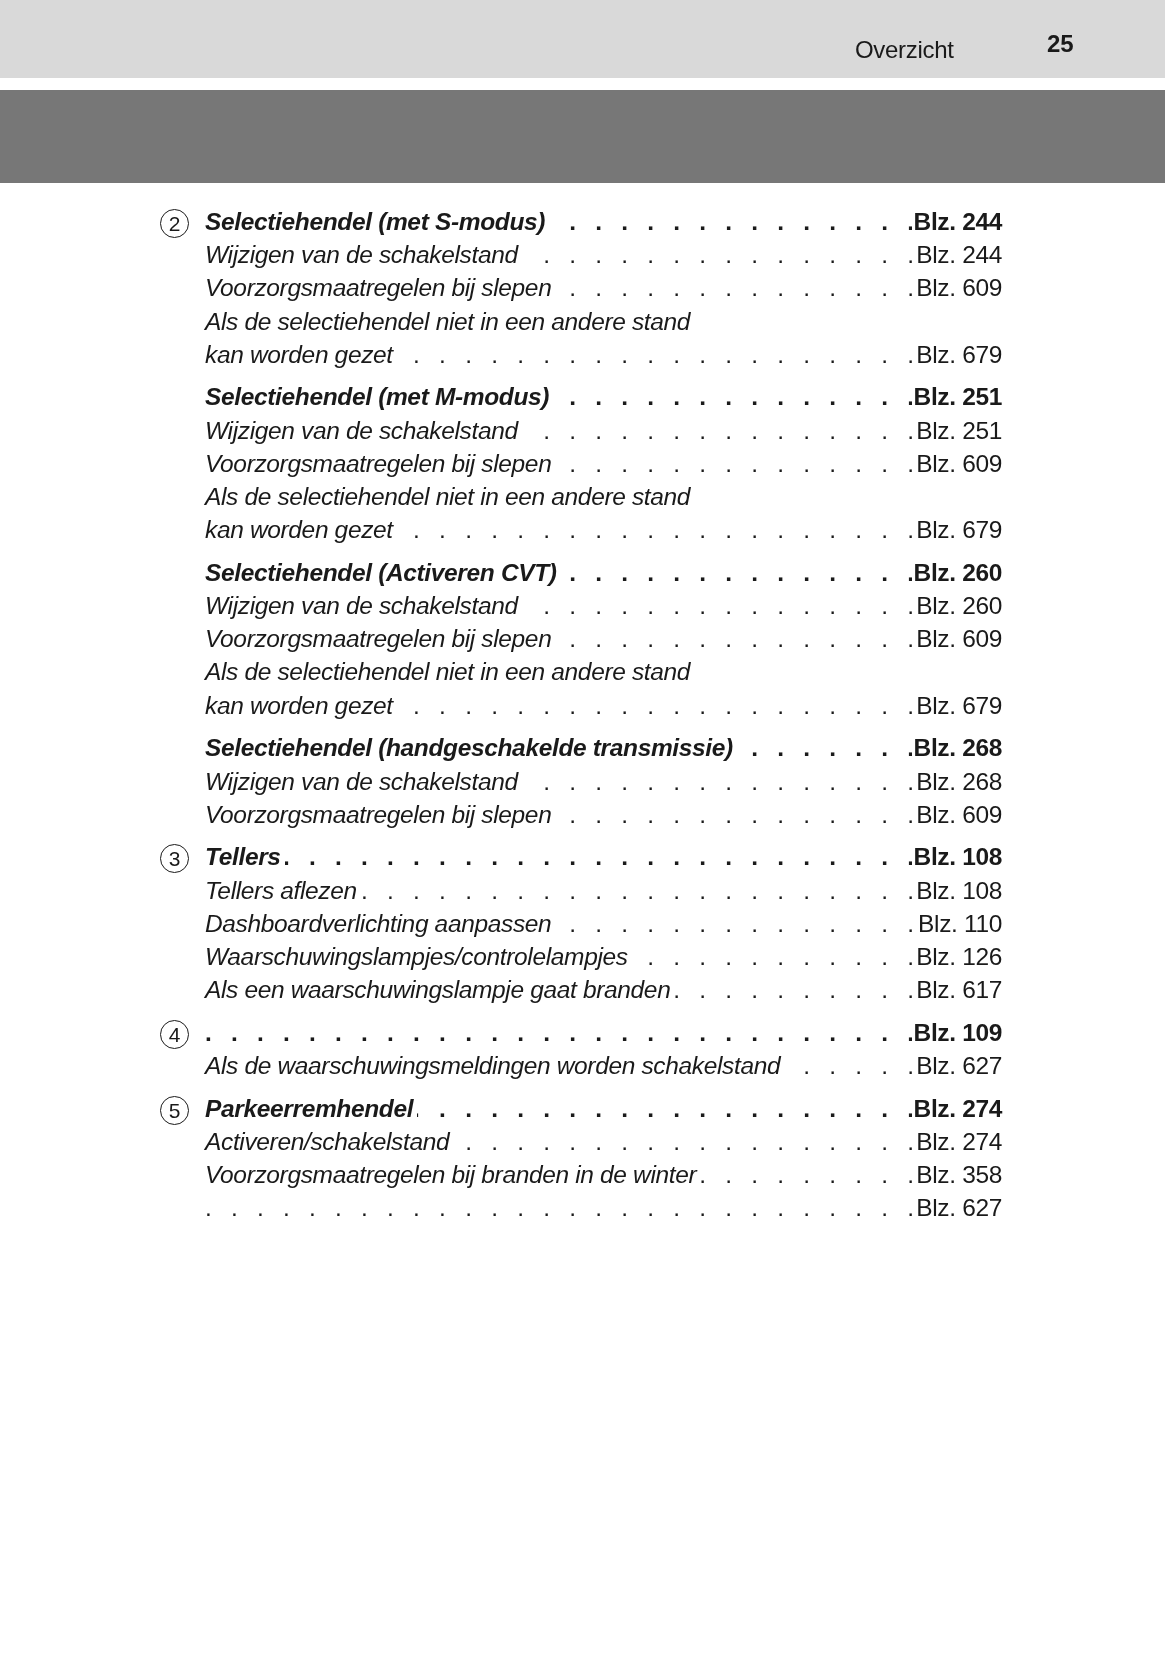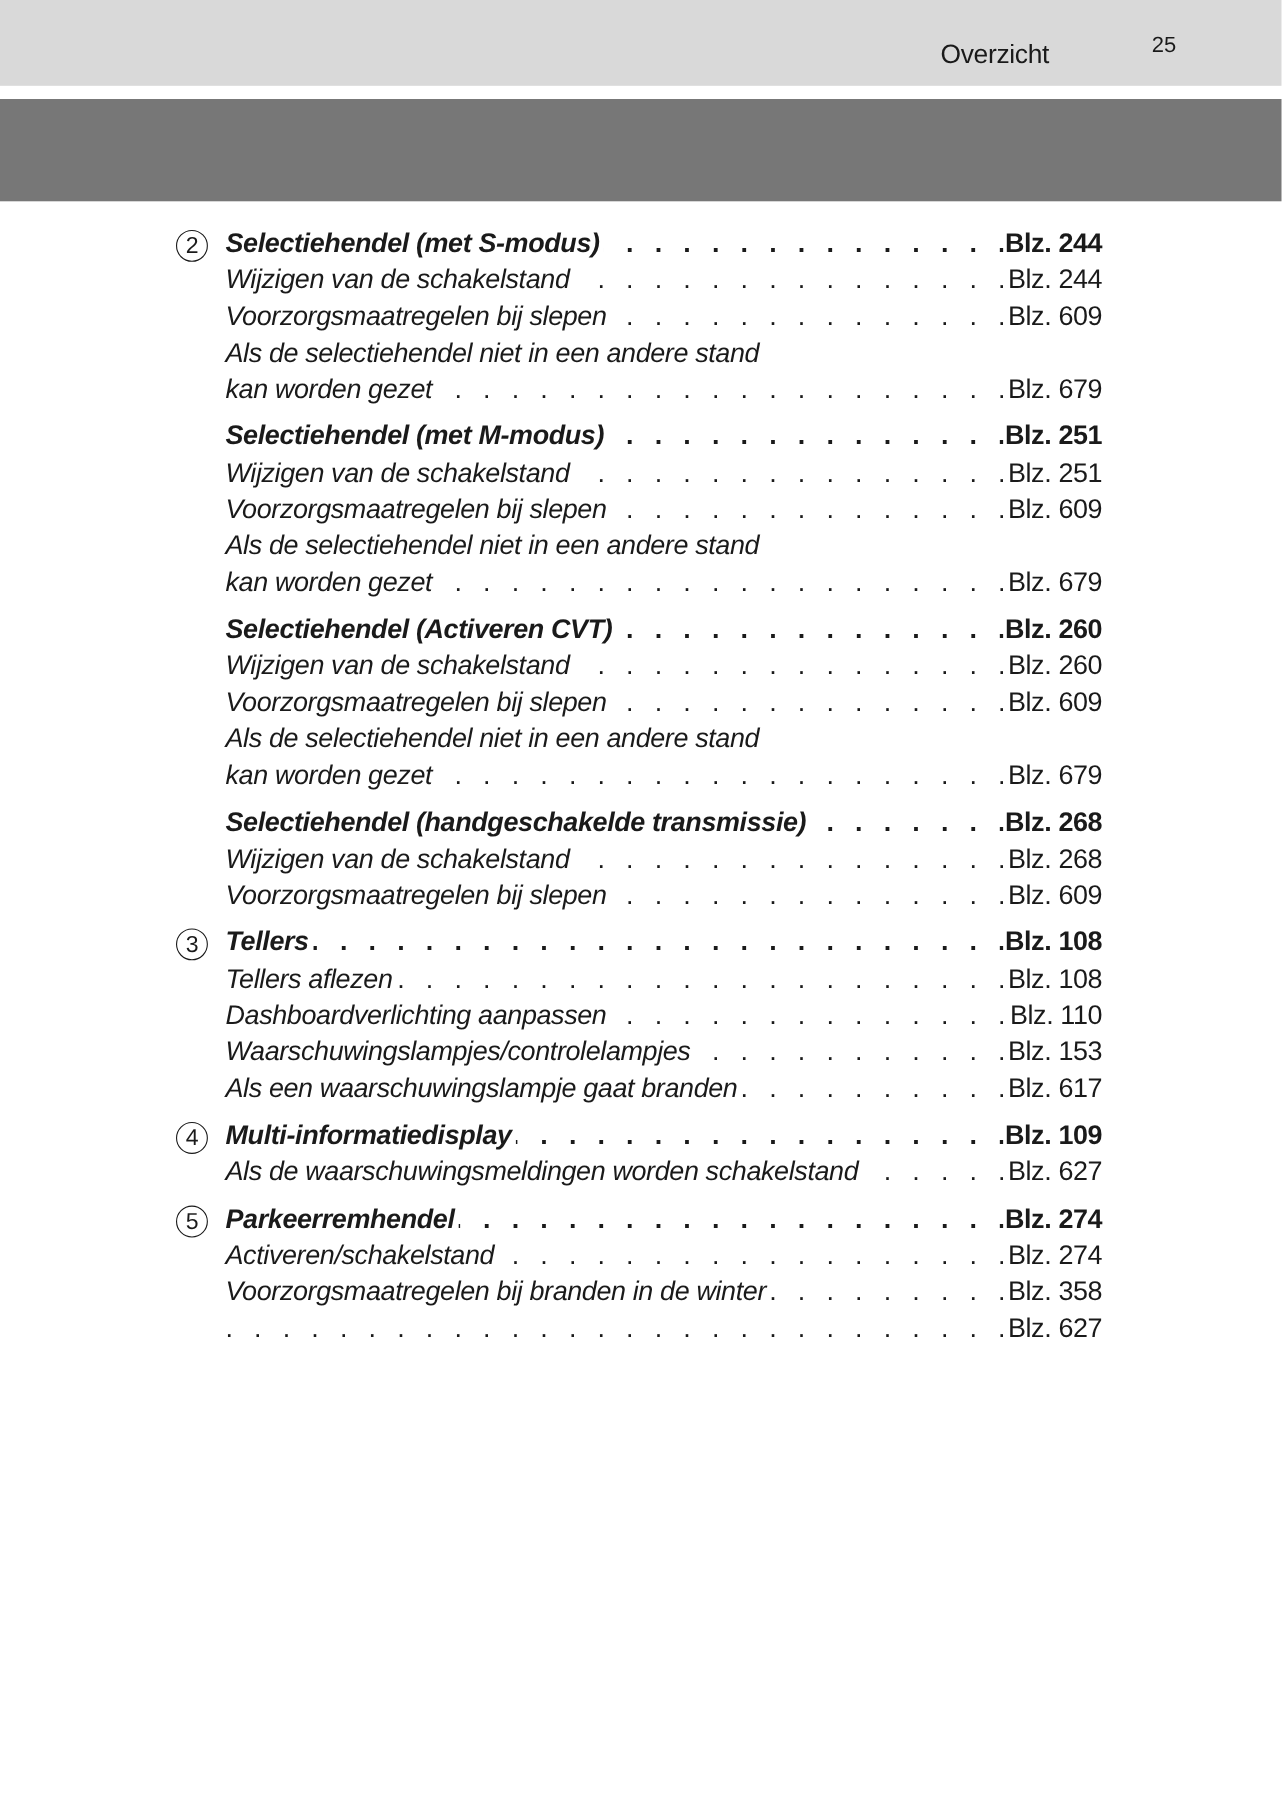--- a/index.html
+++ b/index.html
@@ -1,19 +1,19 @@
 <!DOCTYPE html>
 <html><head>
 <meta charset="utf-8">
 <style>
   html,body{margin:0;padding:0;background:#ffffff;}
   body{width:1165px;height:1653px;position:relative;font-family:"Liberation Sans",sans-serif;color:#1a1a1a;overflow:hidden;}
   .hdr{position:absolute;left:0;top:0;width:1165px;height:78px;background:#d9d9d9;}
   .hdr-title{position:absolute;left:855px;top:36px;font-size:24px;letter-spacing:-0.3px;}
-  .hdr-page{position:absolute;left:1047px;top:30px;font-size:20px;font-weight:normal;}
+  .hdr-page{position:absolute;left:1047px;top:30px;font-size:24px;font-weight:bold;}
   .band{position:absolute;left:0;top:90px;width:1165px;height:93px;background:#777777;}
   .content{position:absolute;left:160px;top:205px;width:842px;}
   .line{position:relative;height:33.2px;line-height:33px;font-size:24.5px;letter-spacing:-0.35px;white-space:nowrap;}
   .line .txt{position:absolute;left:45px;top:0;background:#fff;padding-right:4px;z-index:2;font-style:italic;}
   .line .dots{position:absolute;left:45px;right:0;top:0;overflow:hidden;color:#1a1a1a;letter-spacing:6.2px;z-index:1;}
   .line .pg{position:absolute;right:0;top:0;background:#fff;padding-left:2px;z-index:2;text-align:center;}
   .line.bold{font-weight:bold;}
   .num{position:absolute;left:0;top:4px;width:29px;height:29px;border:1.4px solid #1a1a1a;border-radius:50%;box-sizing:border-box;text-align:center;line-height:27px;font-size:21px;font-weight:normal;background:#fff;z-index:3;}
   .gap{height:9.5px;}
 </style>
@@ -139,34 +139,33 @@
       <span class="pg">Blz. 108</span>
     </div>
     <div class="line">
       <span class="txt">Dashboardverlichting aanpassen</span>
       <span class="dots">. . . . . . . . . . . . . . . . . . . . . . . . . . . . . . . . . . . . . . . . . . . . . . . . . . . . . . . .</span>
       <span class="pg">Blz. 110</span>
     </div>
     <div class="line">
       <span class="txt">Waarschuwingslampjes/controlelampjes</span>
       <span class="dots">. . . . . . . . . . . . . . . . . . . . . . . . . . . . . . . . . . . . . . . . . . . . . . . . . . . . . . . .</span>
-      <span class="pg">Blz. 153</span>
+      <span class="pg">Blz. 126</span>
     </div>
     <div class="line">
       <span class="txt">Als een waarschuwingslampje gaat branden</span>
       <span class="dots">. . . . . . . . . . . . . . . . . . . . . . . . . . . . . . . . . . . . . . . . . . . . . . . . . . . . . . . .</span>
       <span class="pg">Blz. 617</span>
     </div>
     <div class="gap"></div>
   </div>
 
   <div>
     <div class="line bold">
       <span class="num">4</span>
-      <span class="txt">Multi-informatiedisplay</span>
       <span class="dots">. . . . . . . . . . . . . . . . . . . . . . . . . . . . . . . . . . . . . . . . . . . . . . . . . . . . . . . .</span>
       <span class="pg">Blz. 109</span>
     </div>
     <div class="line">
       <span class="txt">Als de waarschuwingsmeldingen worden schakelstand</span>
       <span class="dots">. . . . . . . . . . . . . . . . . . . . . . . . . . . . . . . . . . . . . . . . . . . . . . . . . . . . . . . .</span>
       <span class="pg">Blz. 627</span>
     </div>
     <div class="gap"></div>
   </div>

